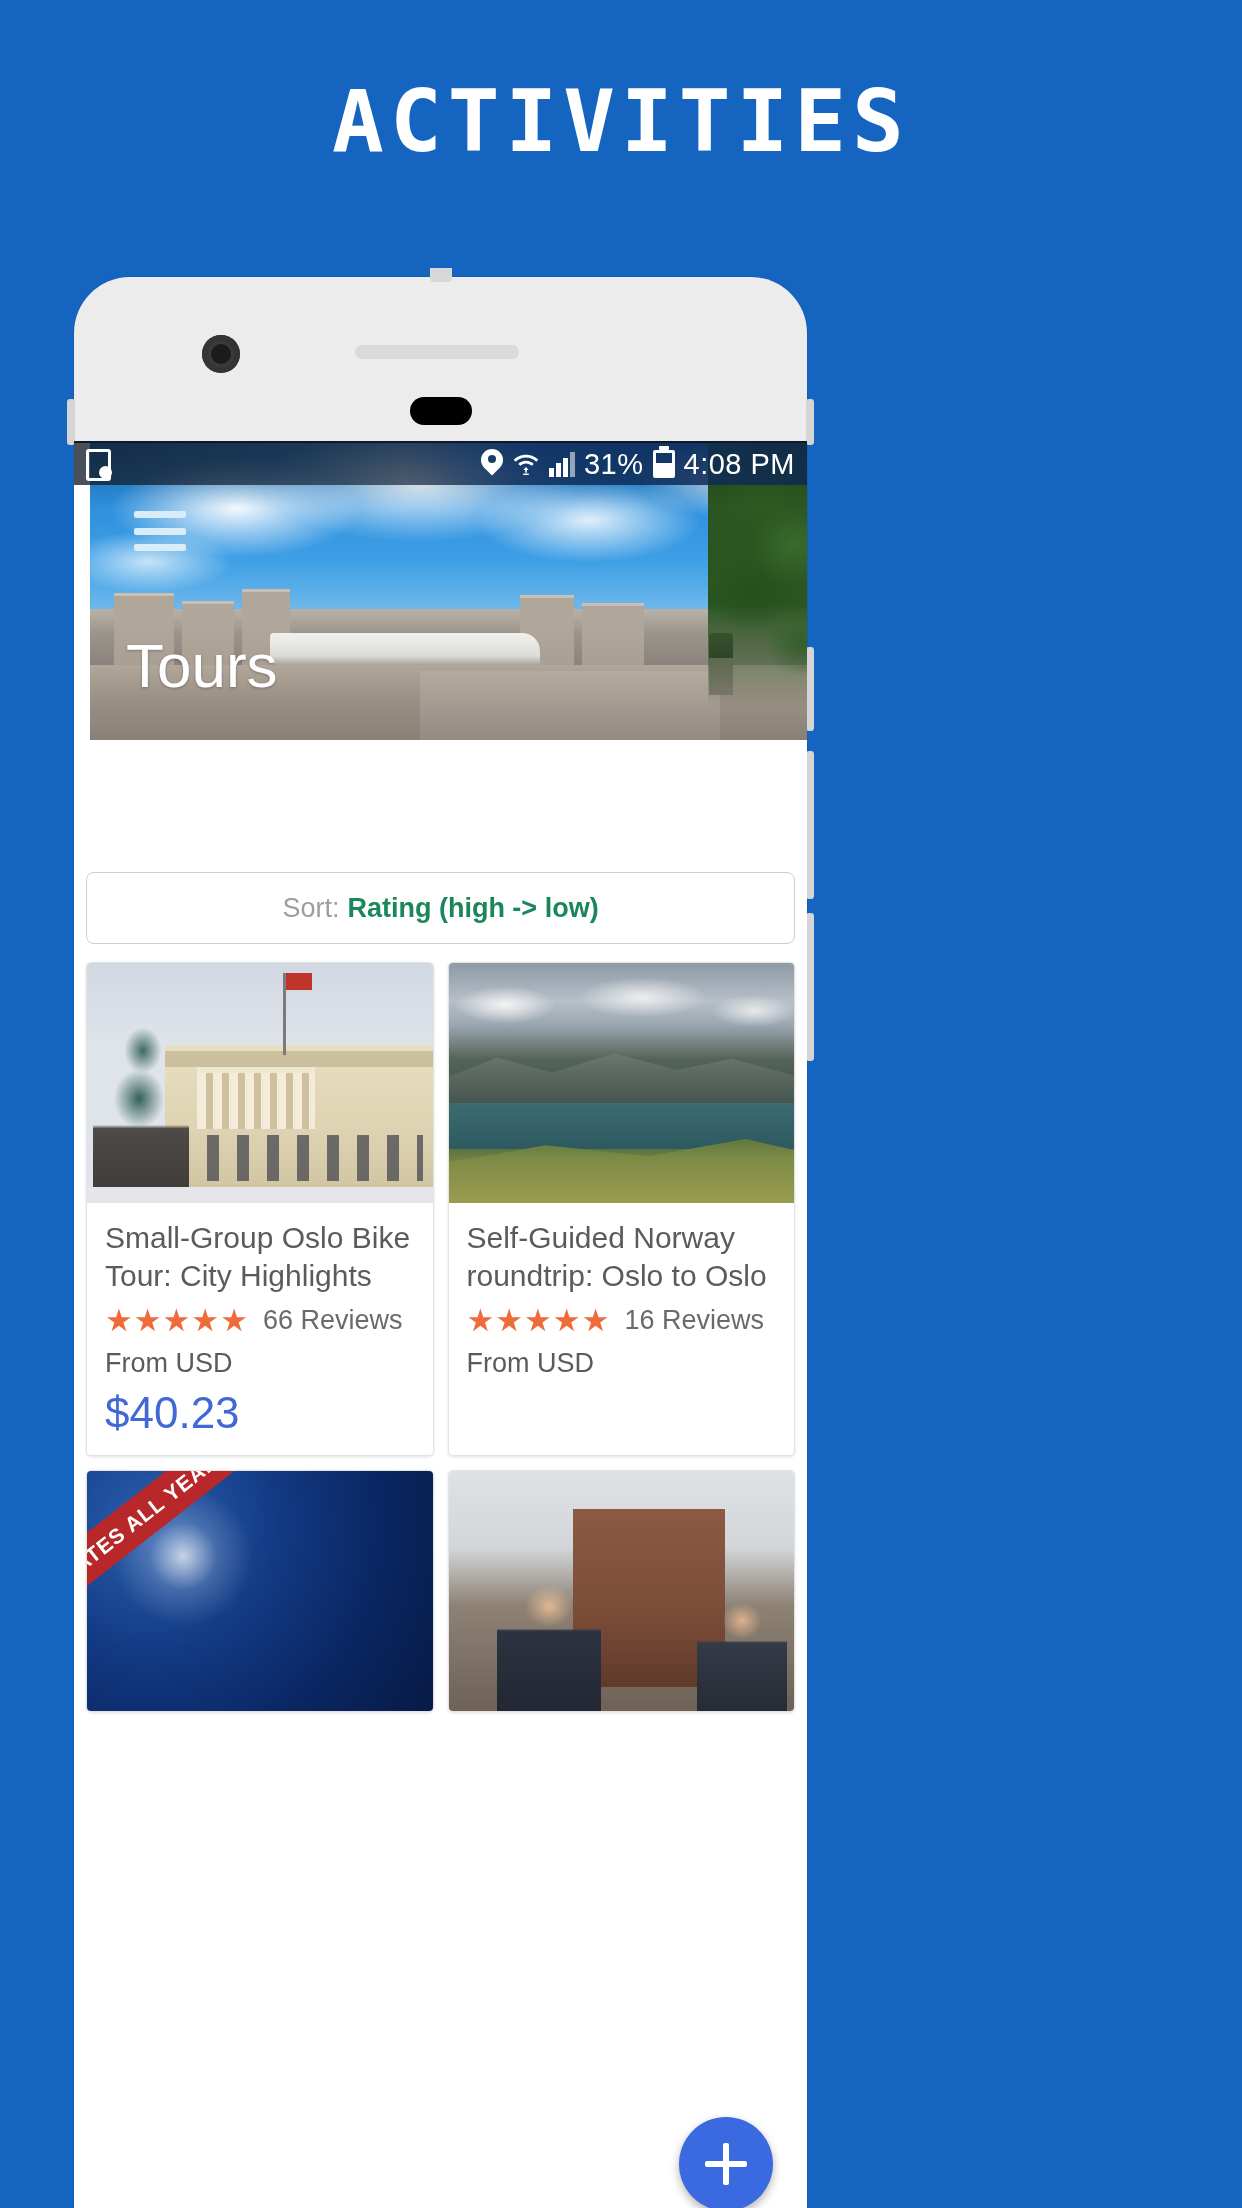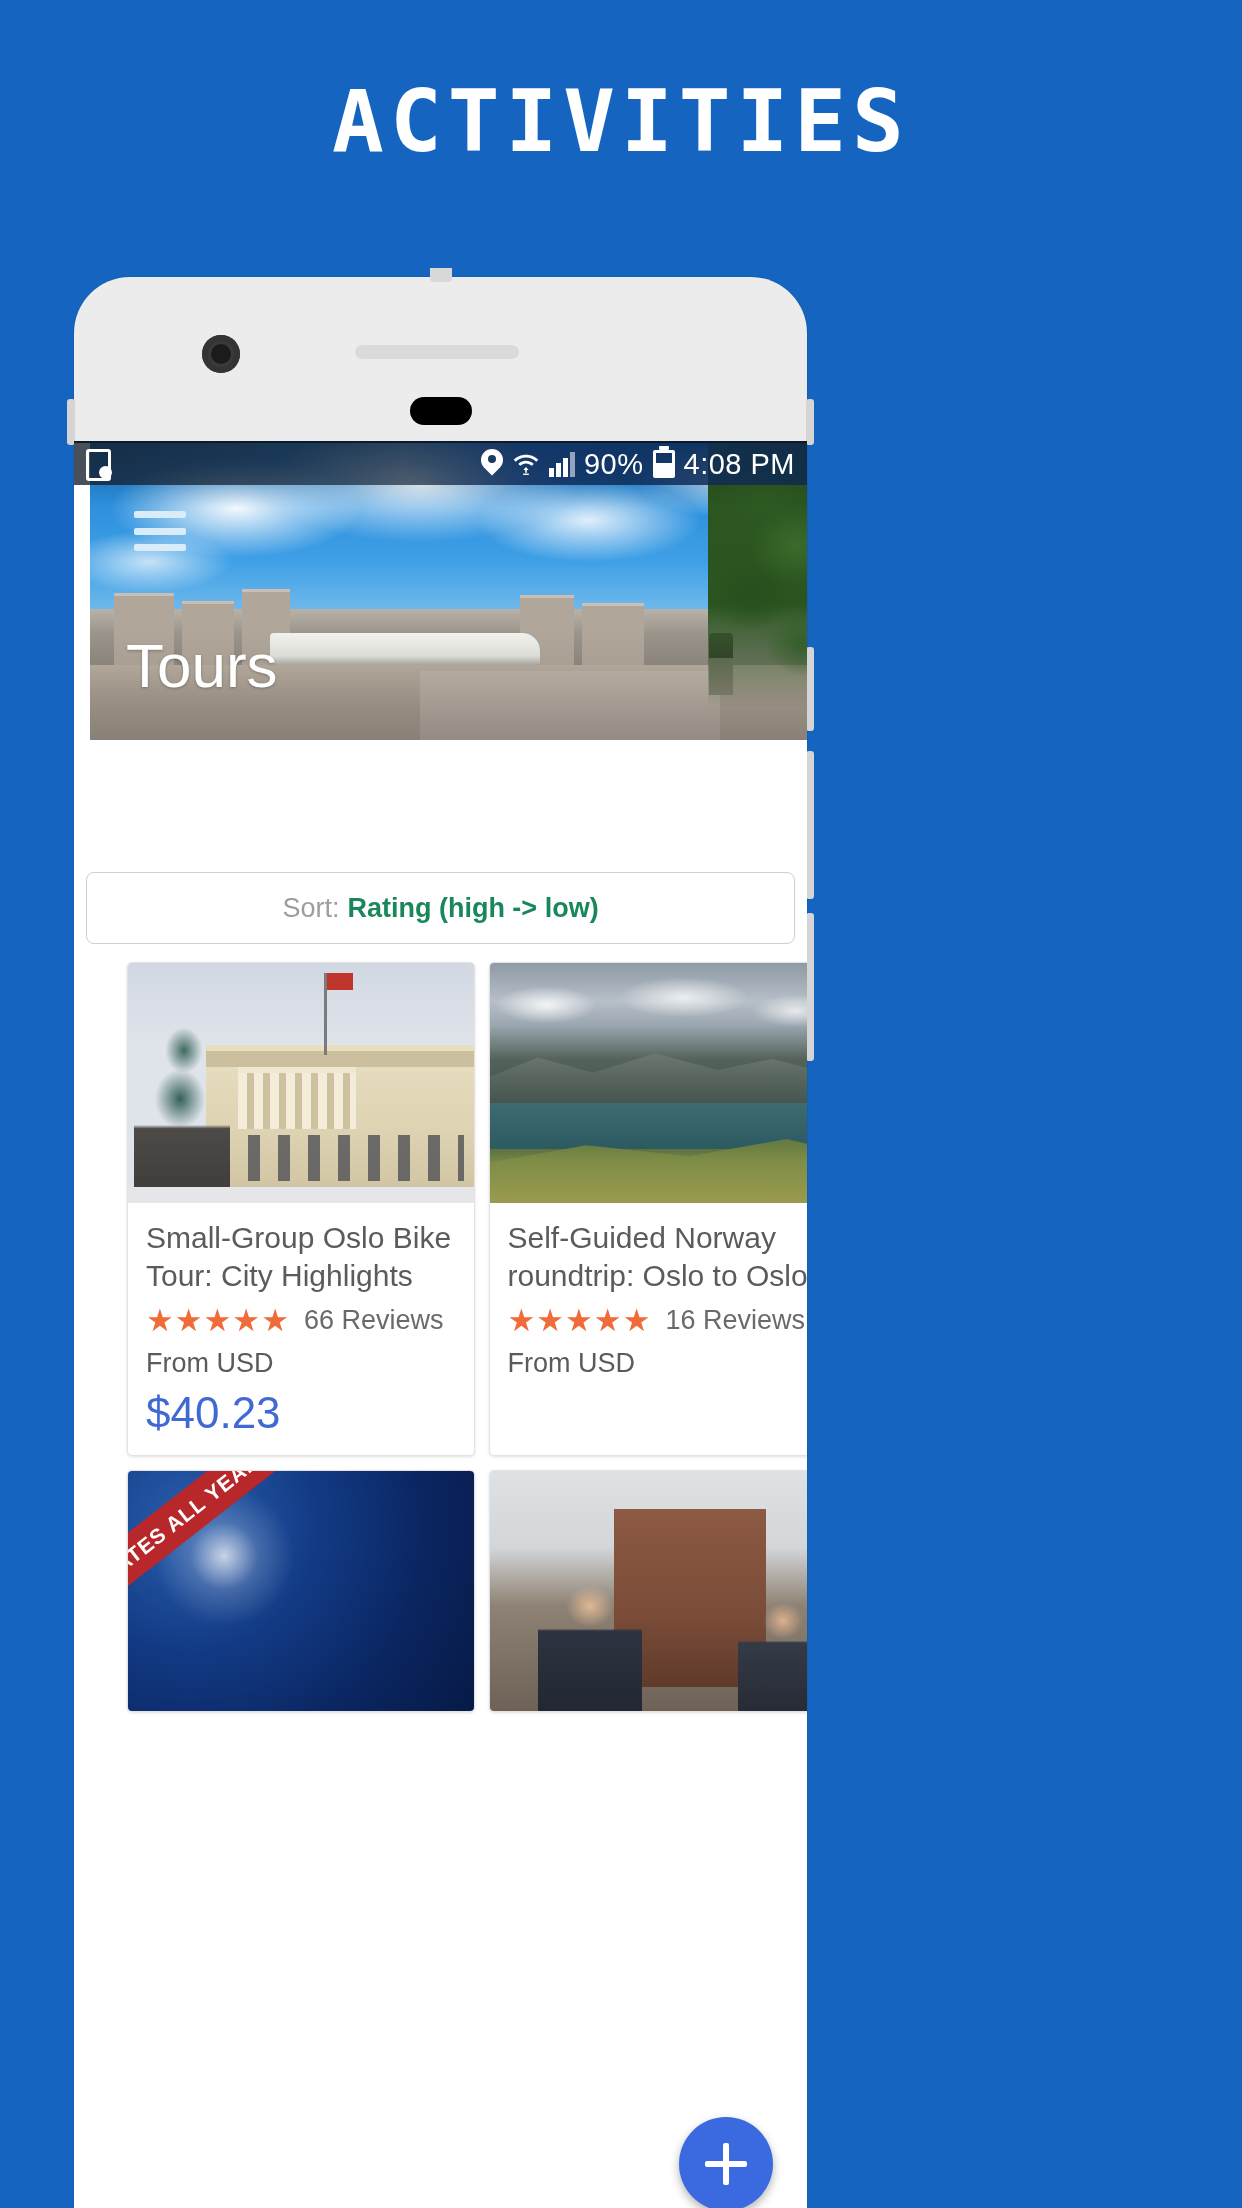--- a/index.html
+++ b/index.html
@@ -291,21 +291,21 @@
     font-size: 27px;
   }
   .filter-label { color: #9d9d9d; }
   .filter-value { color: #19875a; font-weight: bold; }
 
   
   .grid {
     position: absolute; left: 0; top: 519px;
     width: 100%;
     padding: 0 12px;
-    display: flex; flex-wrap: wrap; gap: 14px; margin-left: 41px;
+    display: flex; flex-wrap: wrap; gap: 14px;
   }
   .card {
     width: calc(50% - 7px);
     background: #ffffff;
     border: 1px solid #e3e3e3;
     border-radius: 5px;
     overflow: hidden;
     box-shadow: 0 1px 3px rgba(0,0,0,0.12);
   }
   .card-img { height: 240px; position: relative; overflow: hidden; }
@@ -498,21 +498,21 @@
           <path d="M12 9.2c-2.6 0-5 1.1-6.6 2.7l1.7 1.7c1.2-1.2 3-2 4.9-2s3.7.8 4.9 2l1.7-1.7C17 10.3 14.6 9.2 12 9.2z" fill="#fff"></path>
           <path d="M12 14.5l-2.3 2.6h1.6v2.3h1.4v-2.3h1.6z" fill="#fff"></path>
           <path d="M9.6 20.2h4.8v1.2H9.6z" fill="#fff"></path>
         </svg>
         <span class="ic-signal">
           <i></i>
             <i></i>
             <i></i>
             <i></i>
         </span>
-        <span class="sb-text">90%</span>
+        <span class="sb-text">31%</span>
         <span class="ic-battery"></span>
         <span class="sb-text">4:08 PM</span>
       </div>
     </div>
 
 
     <div class="filters">
       <div class="filter-btn">
         <span class="filter-label">Sort:</span>
         <span class="filter-value">Rating (high -&gt; low)</span>

